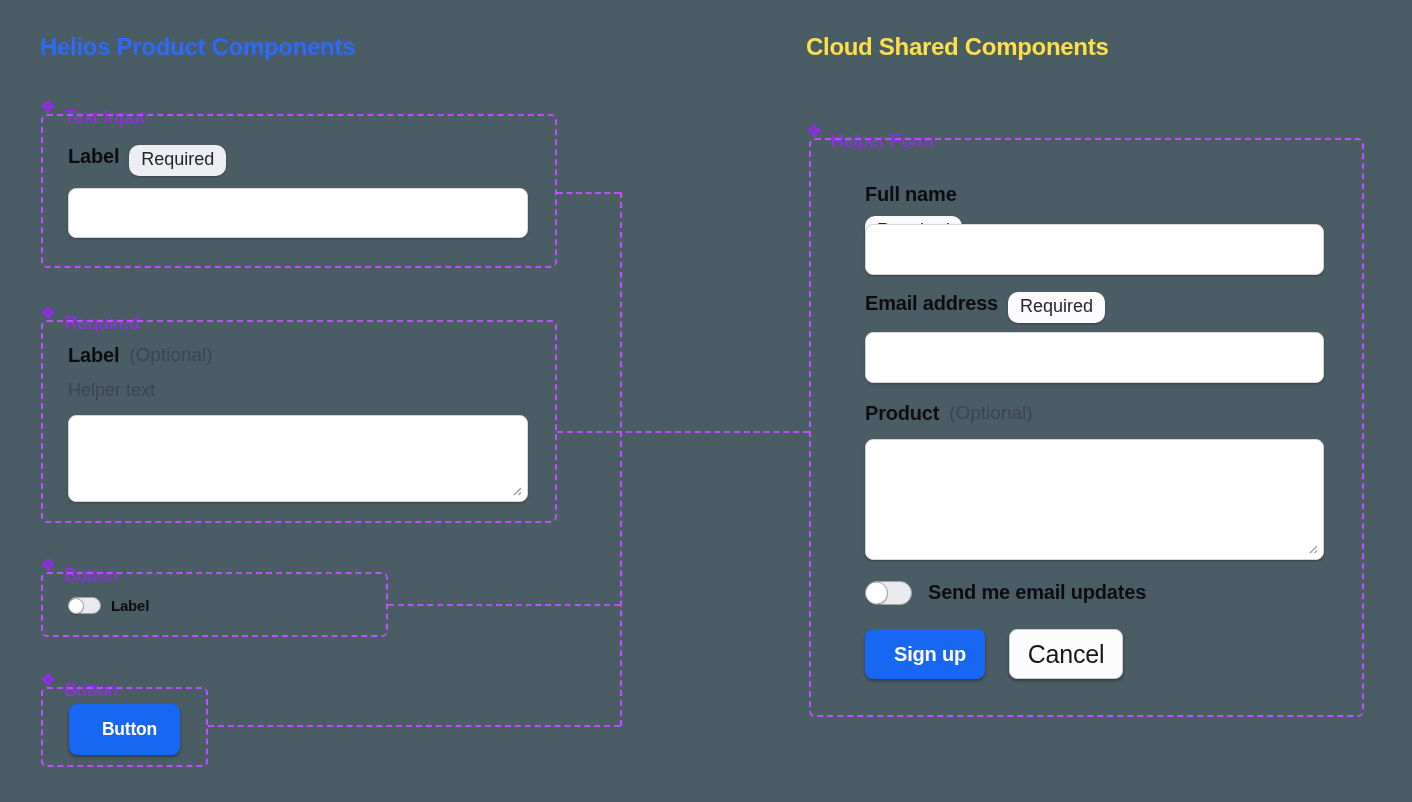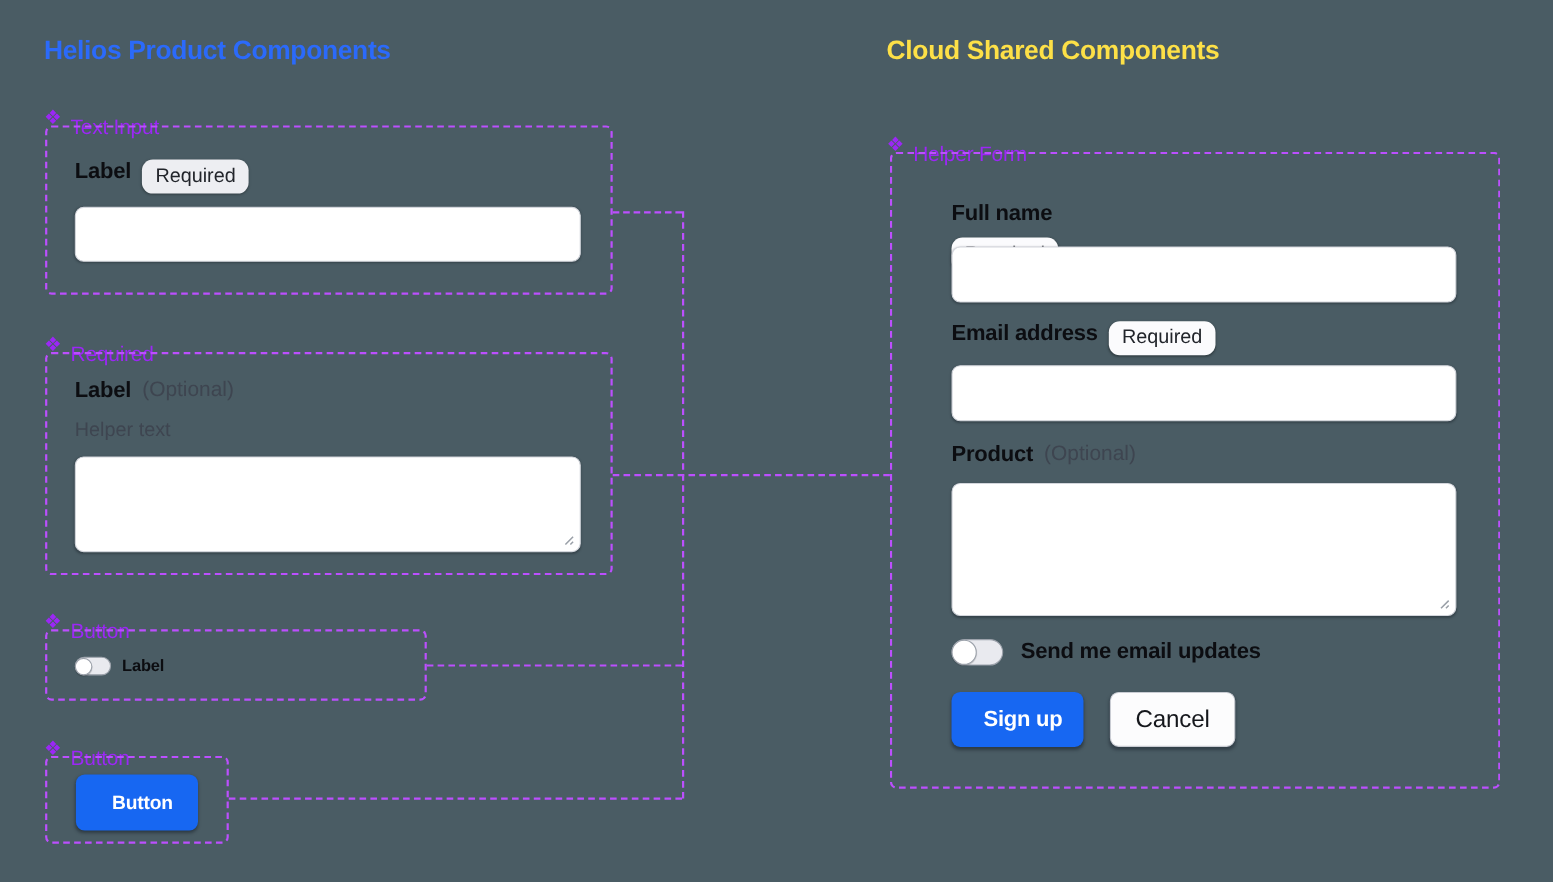--- a/index.html
+++ b/index.html
@@ -192,14 +192,14 @@
   </div>
 
   <div class="row" style="left:54px;top:441px;gap:16px;">
     <span class="toggle large">
         <span class="knob"></span>
       </span>
     <span class="lbl">Send me email updates</span>
   </div>
 
   <button class="btn btn-primary" style="left:54px;top:489px;width:120px;height:50px;font-size:20px;font-weight:600;">Sign up</button>
-  <button class="btn btn-secondary" style="left:198px;top:489px;width:114px;height:50px;font-size:22px;font-weight:500;">Cancel</button>
+  <button class="btn btn-secondary" style="left:198px;top:489px;width:114px;height:50px;font-size:25px;font-weight:500;">Cancel</button>
 </div>
 
 </body></html>

